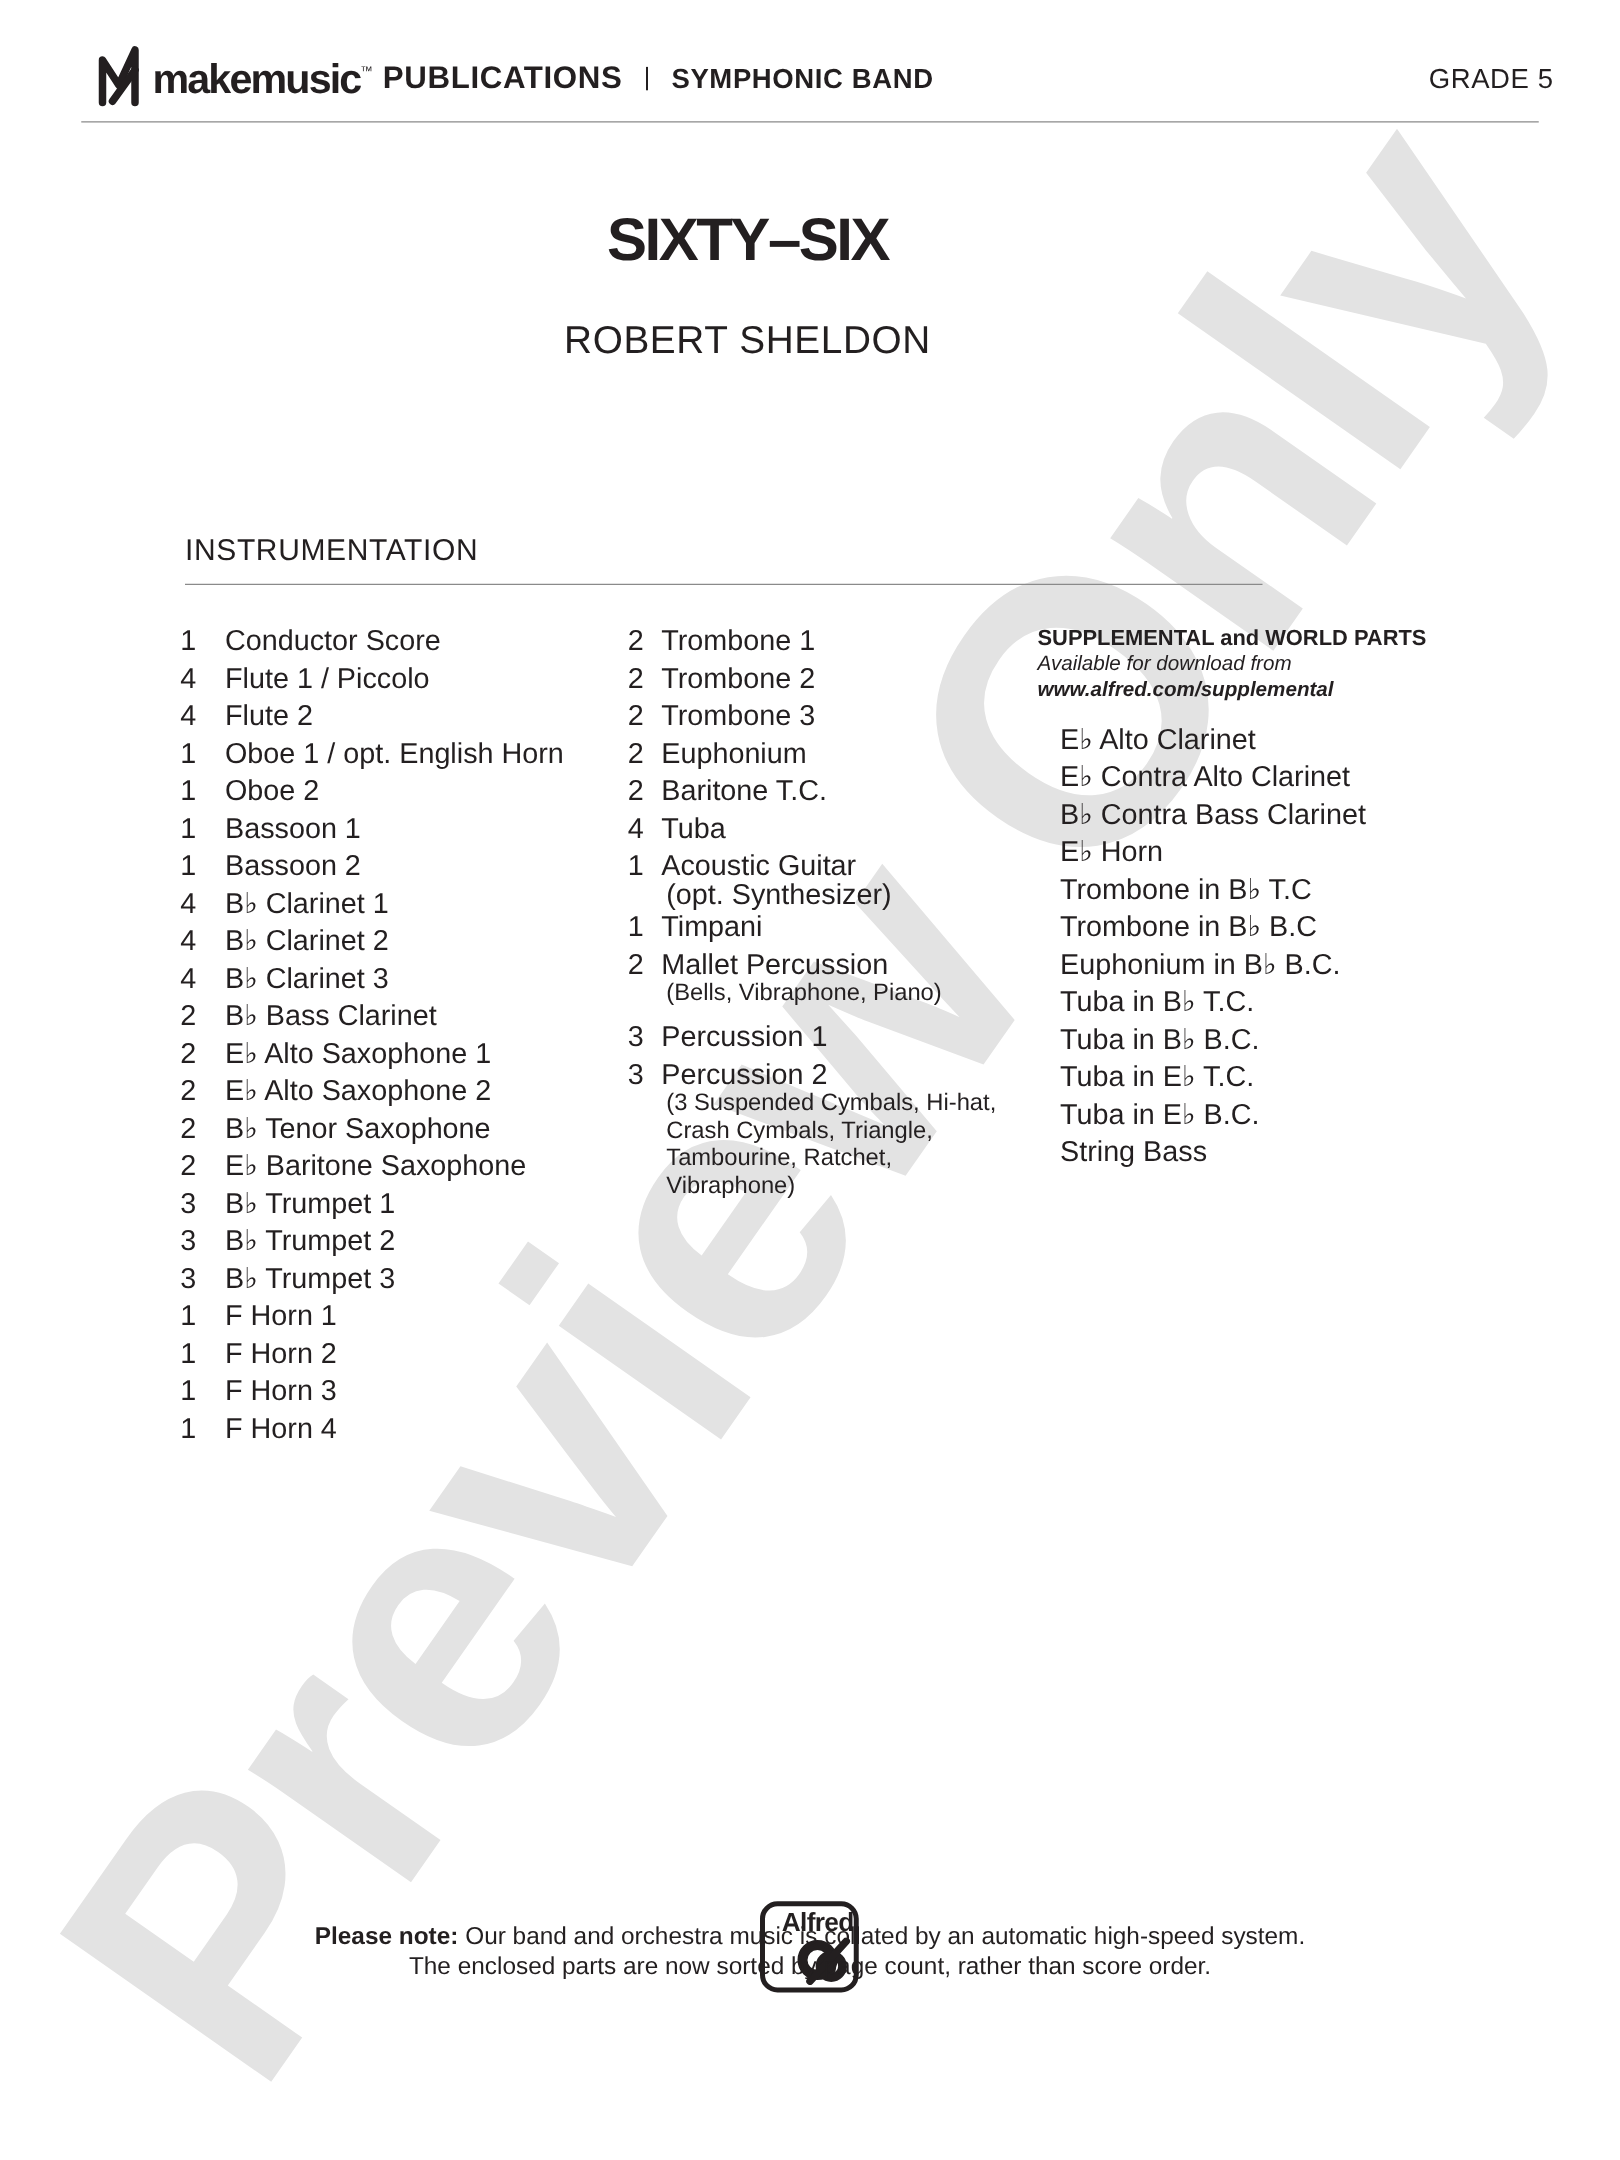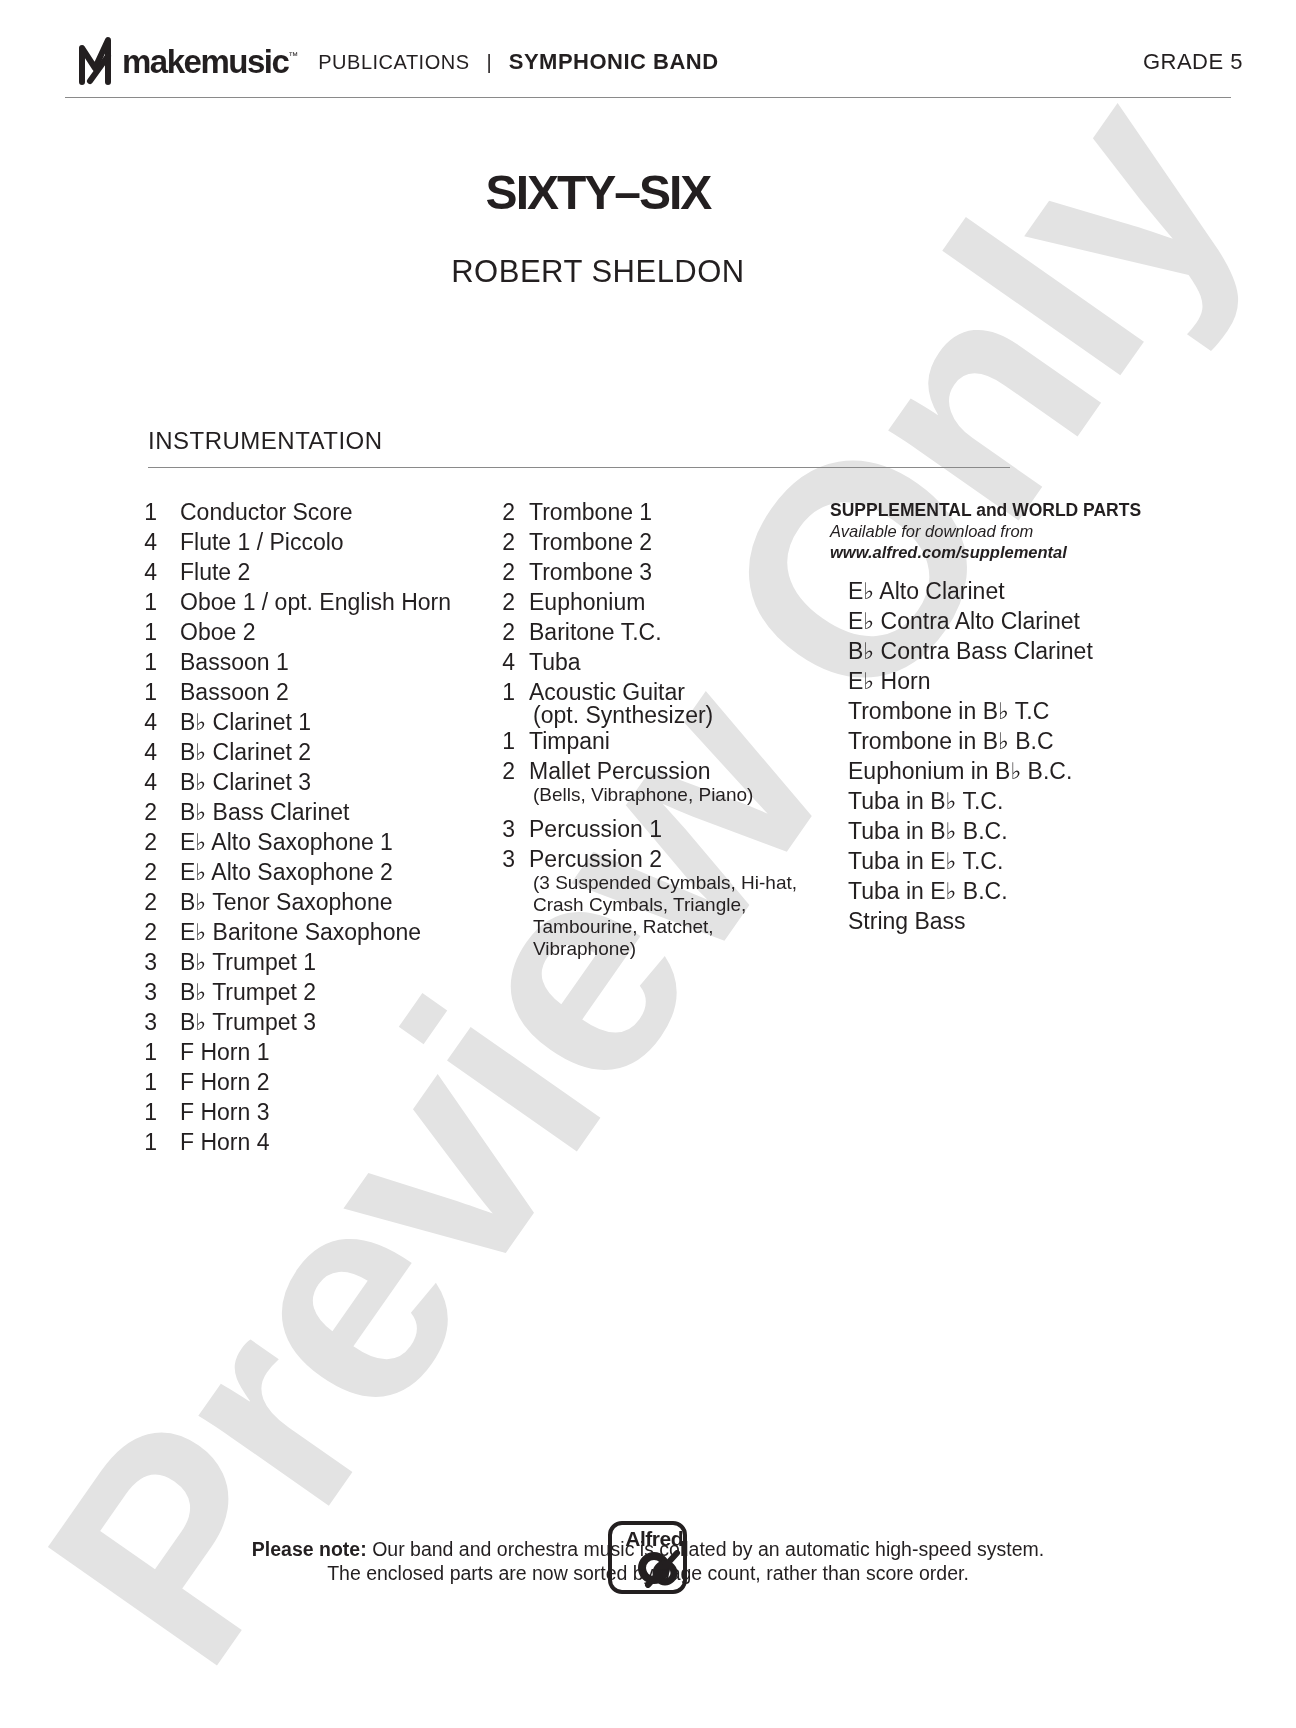--- a/index.html
+++ b/index.html
@@ -8,21 +8,21 @@
         font-family:"Liberation Sans",sans-serif;color:#231f20}
   .watermark{position:absolute;left:640px;top:880px;transform:translate(-50%,-50%) rotate(-55deg);
         font-size:300px;font-weight:700;letter-spacing:-6px;color:#e3e3e3;white-space:nowrap;z-index:0;user-select:none}
   .content{position:absolute;left:0;top:0;width:100%;height:100%;z-index:1}
 
   
   .header{position:absolute;left:77px;top:32px;width:1166px;display:flex;align-items:center}
   .mm-logo{flex:none;margin-top:2px}
   .brand{font-size:33px;font-weight:700;letter-spacing:-1.5px;margin-left:9px}
   .tm{font-size:10px;vertical-align:14px;font-weight:400;letter-spacing:0}
-  .pubs{font-size:20px;font-weight:400;letter-spacing:.5px;margin-left:20px}
+  .pubs{font-size:25px;font-weight:700;letter-spacing:.5px;margin-left:8px}
   .sep{font-size:20px;margin:0 17px;font-weight:400}
   .series{font-size:22px;font-weight:700;letter-spacing:.5px}
   .grade{margin-left:auto;font-size:22px;font-weight:400;letter-spacing:.5px}
   .header-rule{position:absolute;left:65px;top:97px;width:1166px;height:1px;background:#8a8a8a}
 
   
   .title-block{position:absolute;left:65px;top:156px;width:1066px;text-align:center}
   .title{font-size:48px;font-weight:700;letter-spacing:-2px;line-height:74px}
   .composer{font-size:31px;font-weight:400;margin-top:24px;letter-spacing:.5px}
 

